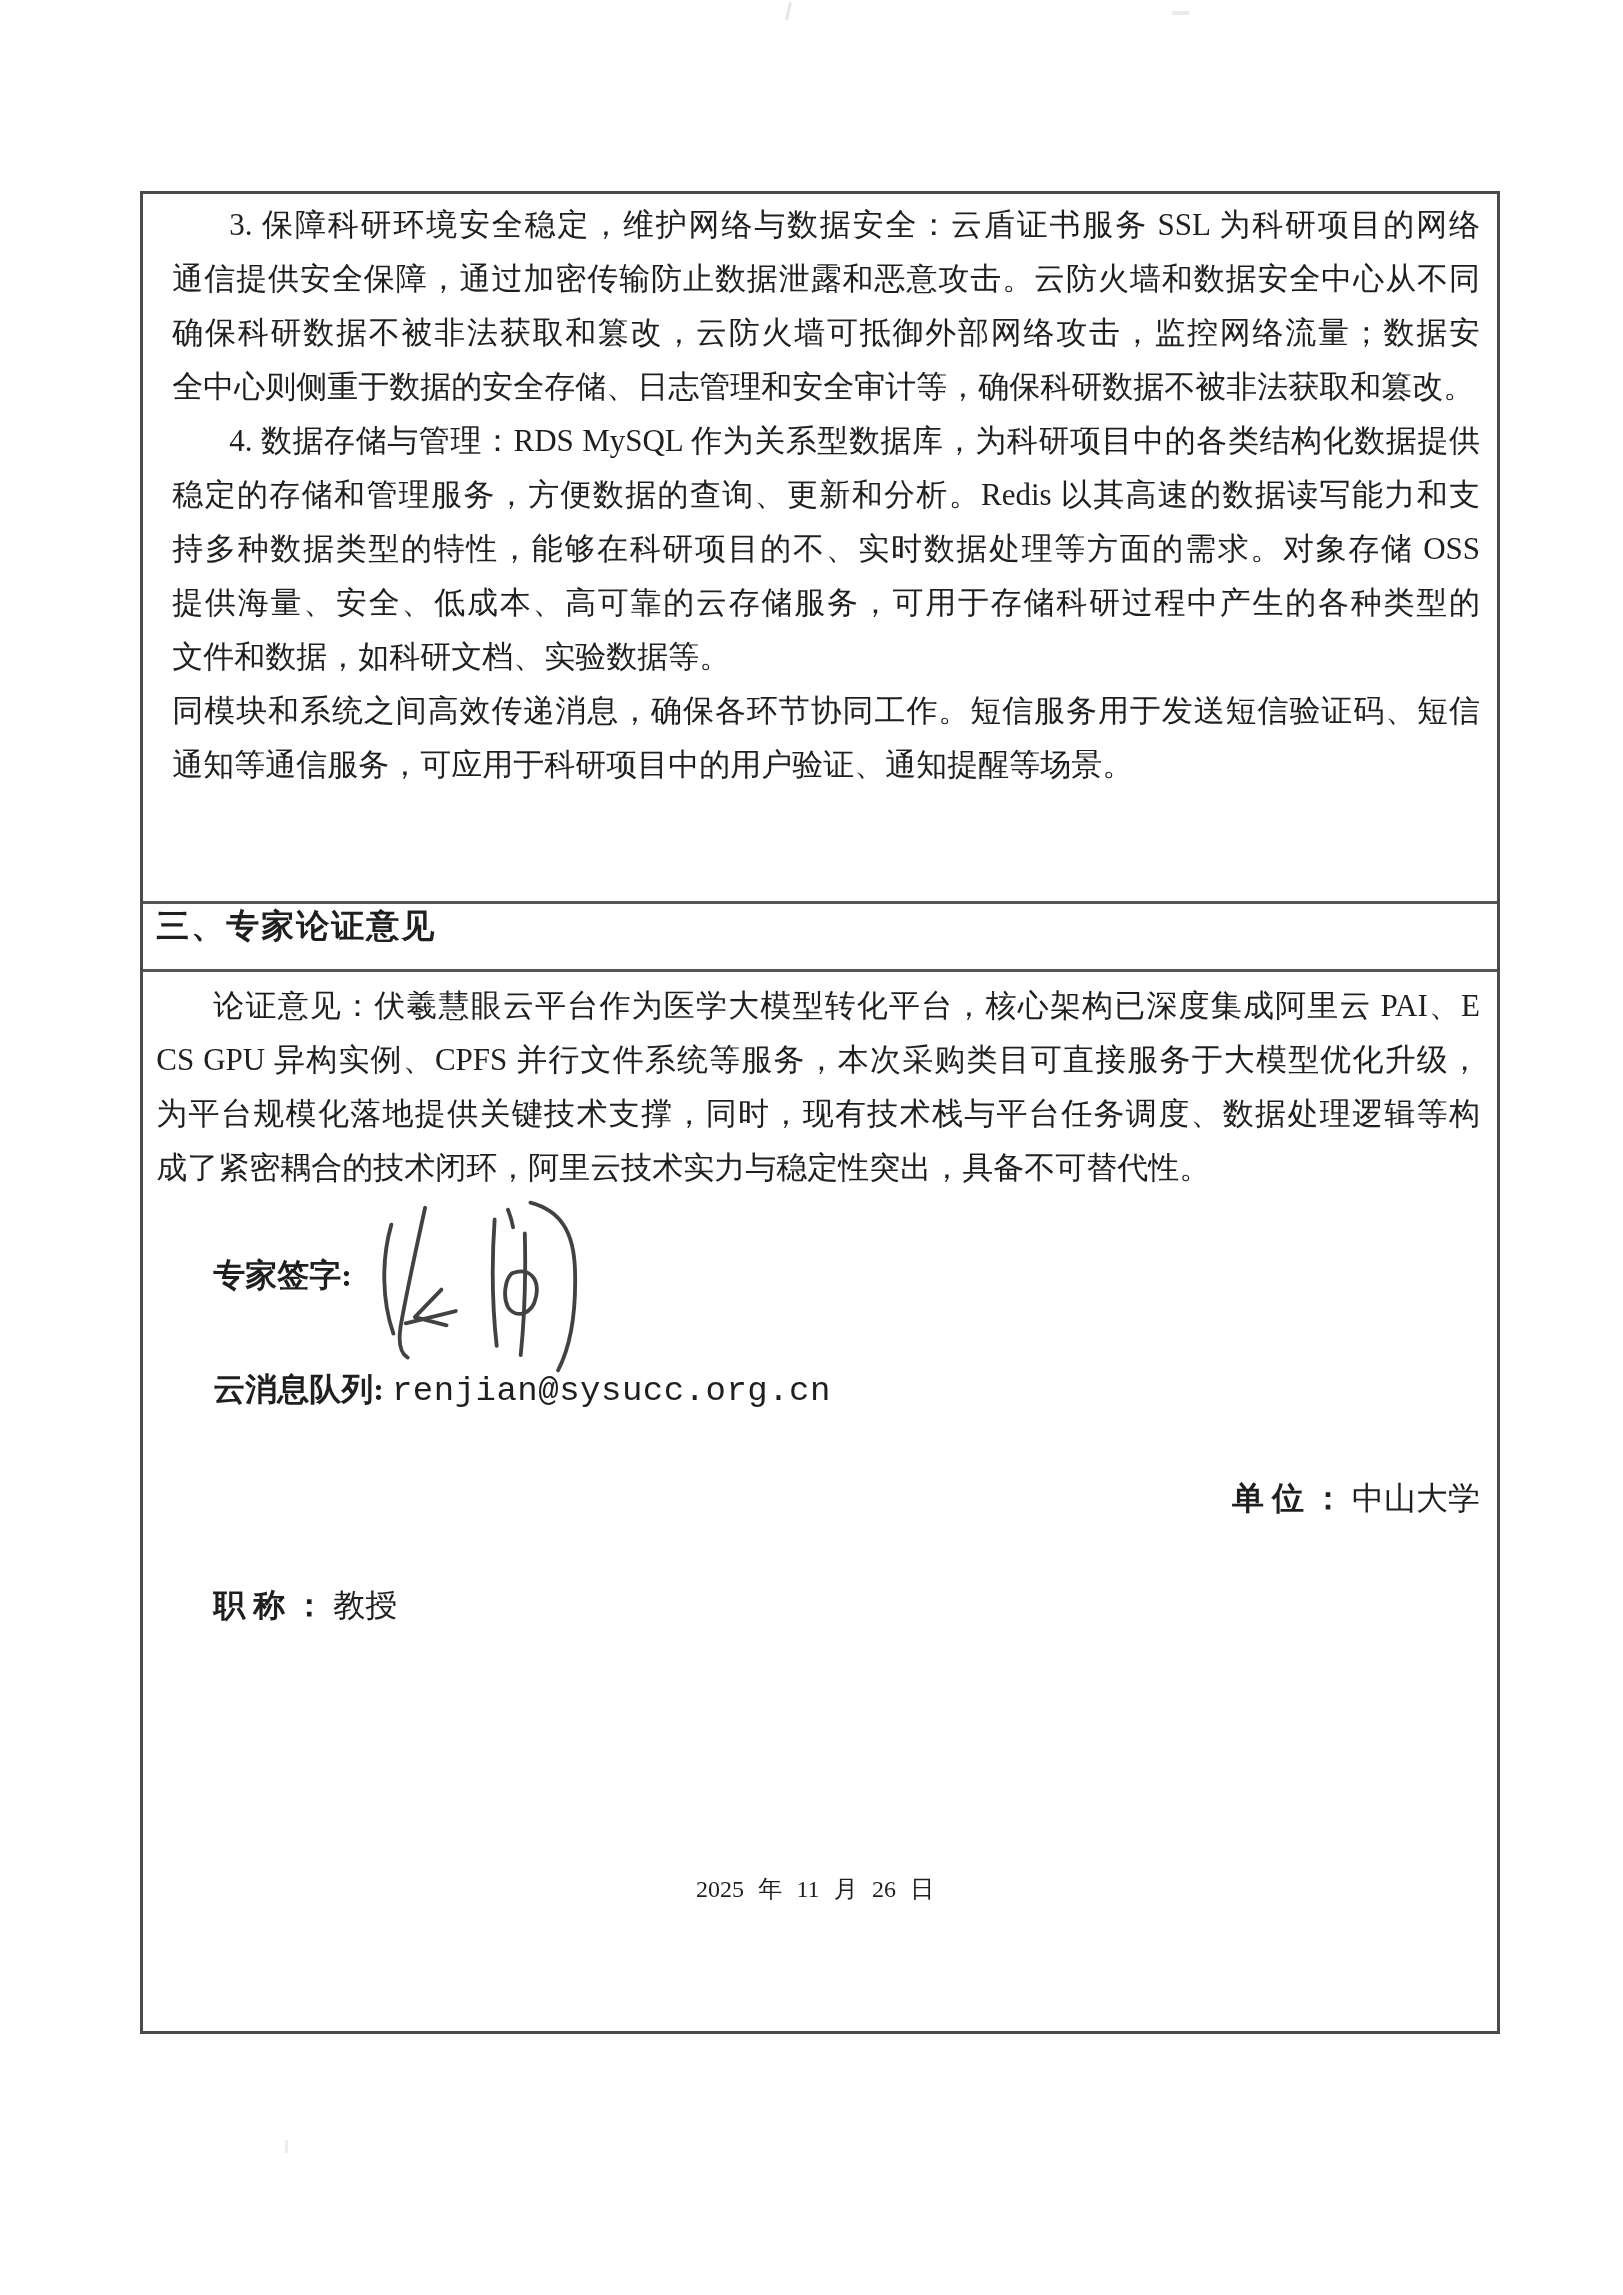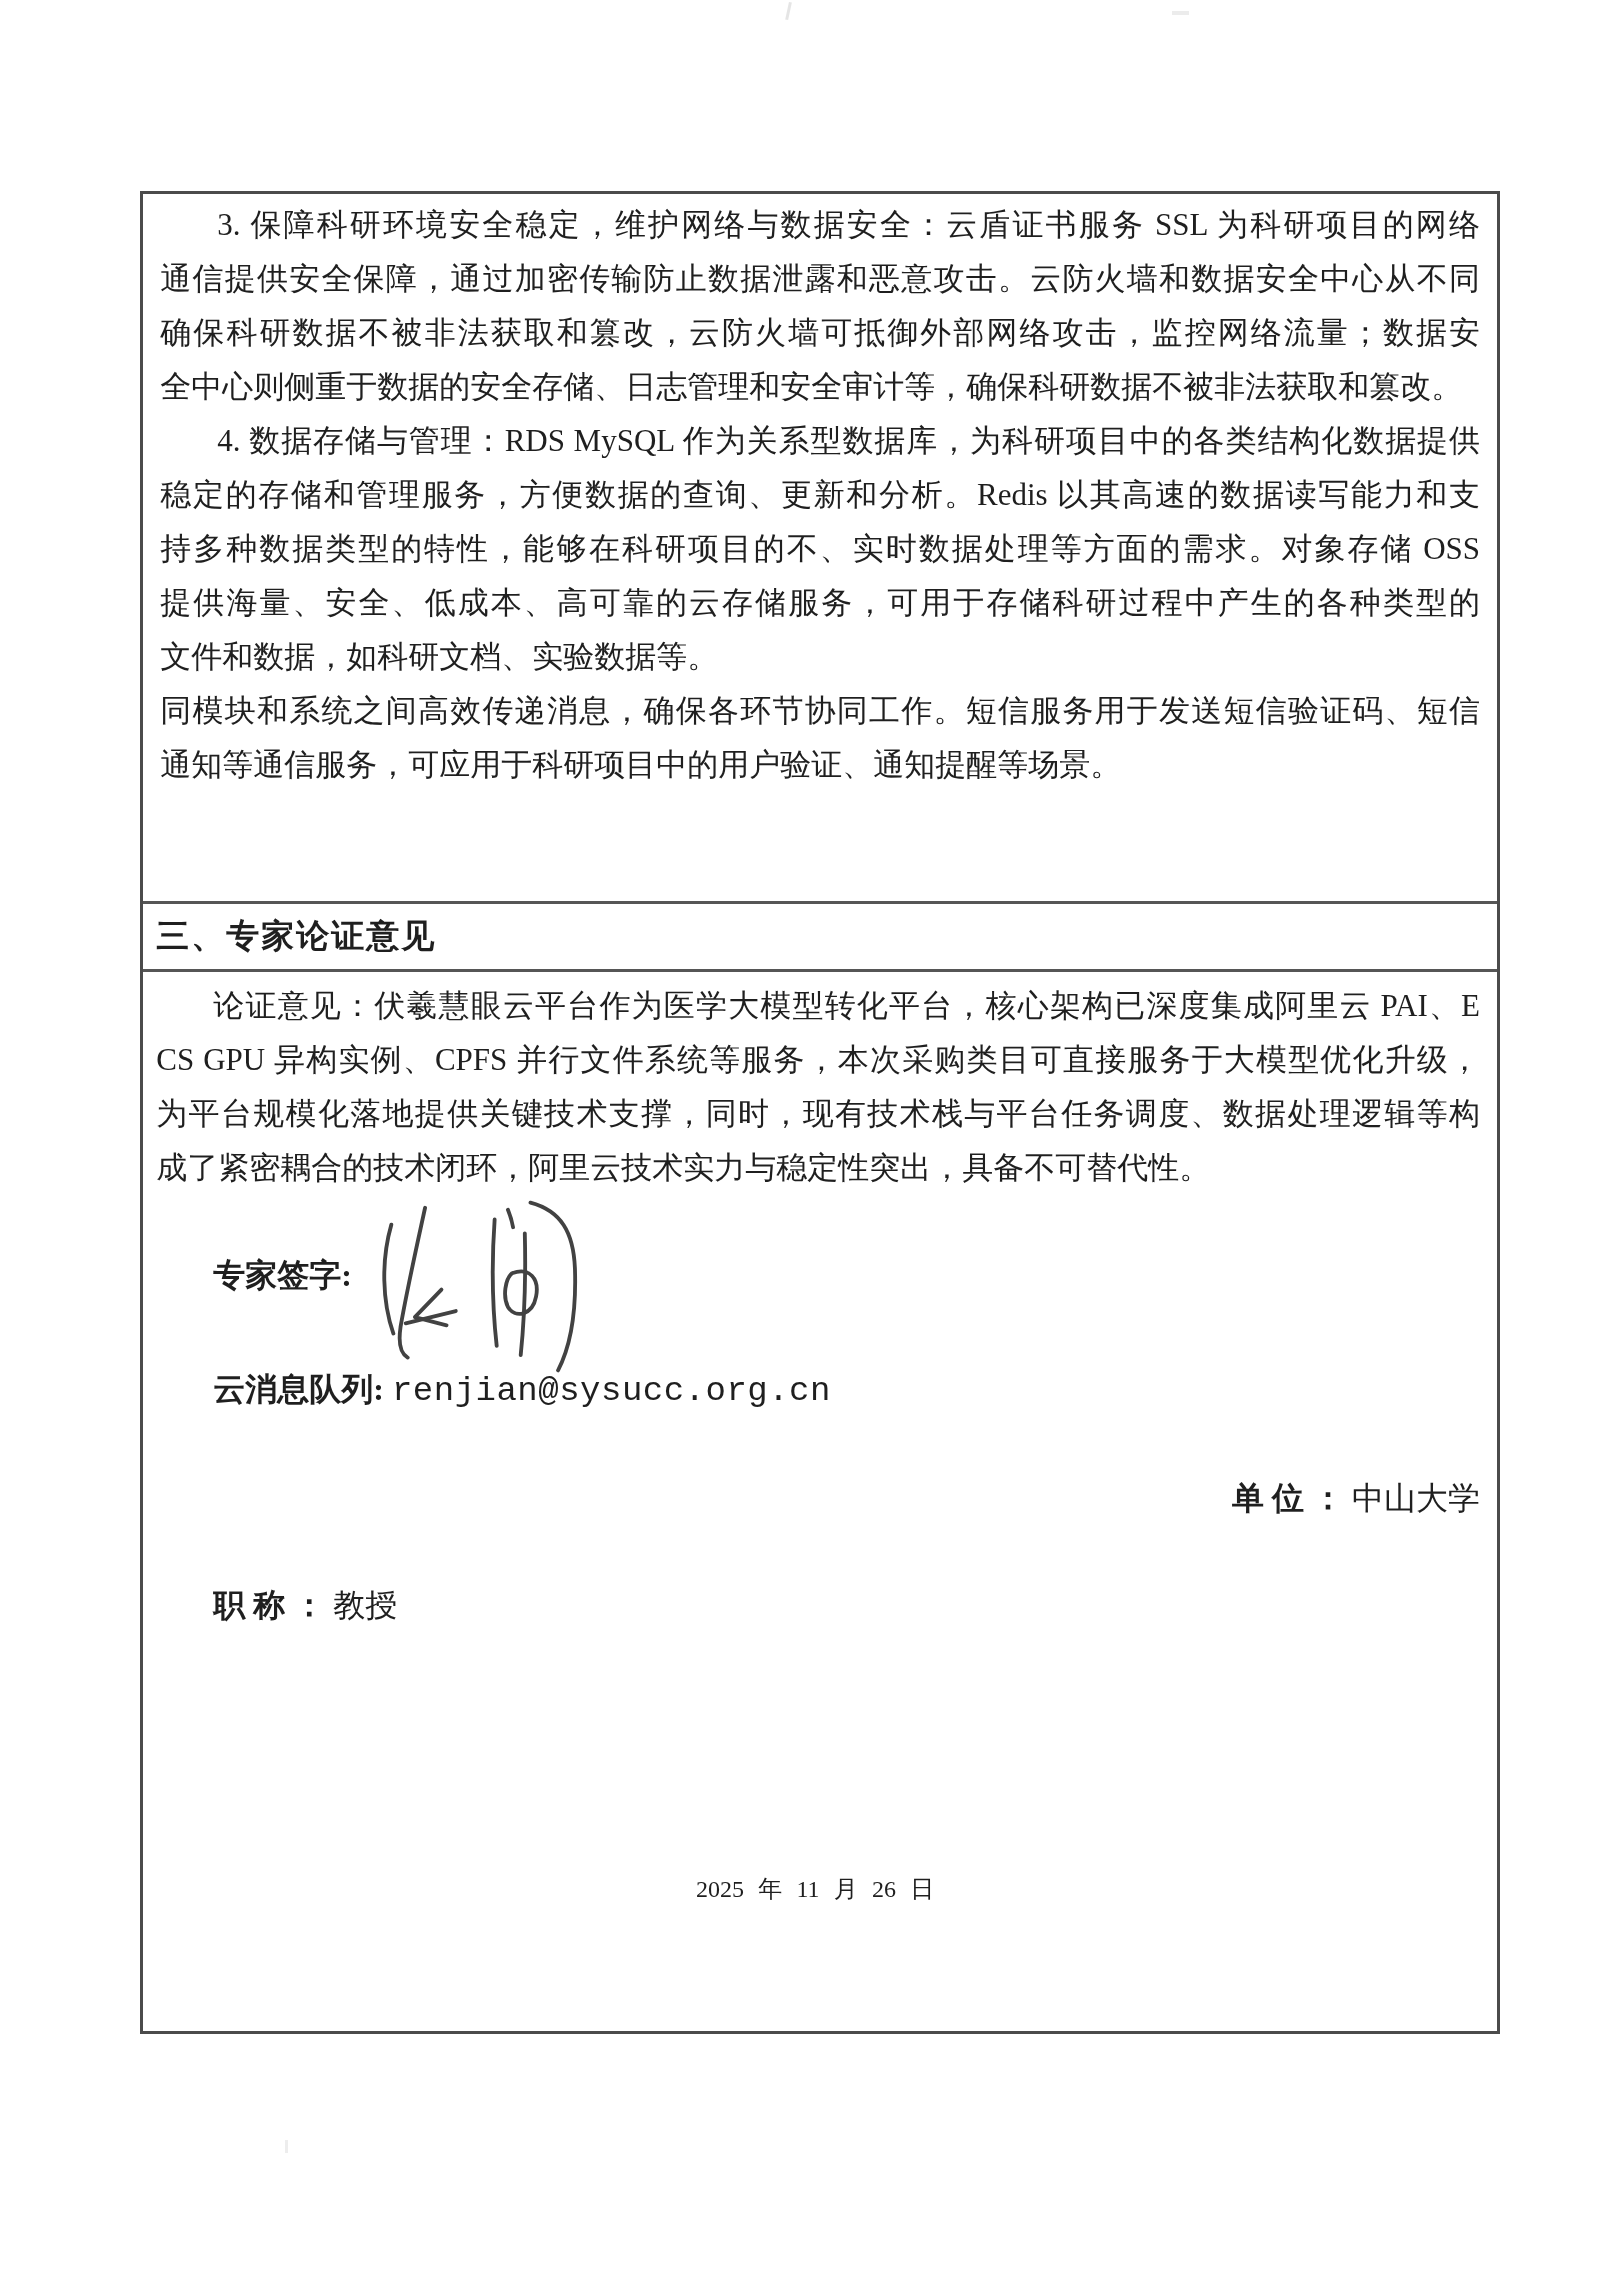--- a/index.html
+++ b/index.html
@@ -13,37 +13,37 @@
   }
   .doc-table{
     position:absolute;left:140px;top:191px;
     width:1360px;height:1843px;
     border:3.6px solid #4b4b4b;
     box-sizing:border-box;
     background:#ffffff;
   }
   
   .cell-a{
-    position:absolute;top:0;left:4px;right:0;
+    position:absolute;top:0;left:16px;right:0;
     padding:4.1px 17px 0 13.3px;
   }
   .tline{
     height:54px;line-height:54px;
     font-size:31px;
     text-align:justify;text-align-last:justify;
     white-space:nowrap;
   }
   .tline.first{text-indent:57px;}
   .tline.last{text-align-last:left;}
   
   .band{
     position:absolute;top:707px;left:0;width:100%;height:71px;
     border-top:3.6px solid #565656;border-bottom:3.6px solid #565656;
     box-sizing:border-box;
-    display:flex;align-items:center;
+    display:flex;align-items:flex-start;
     padding-left:13.3px;
   }
   .band-title{
     font-size:33px;font-weight:700;
     letter-spacing:2px;
   }
   
   .cell-b{
     position:absolute;top:778px;left:0;right:0;bottom:0;
     padding:7.2px 17px 0 13.3px;

